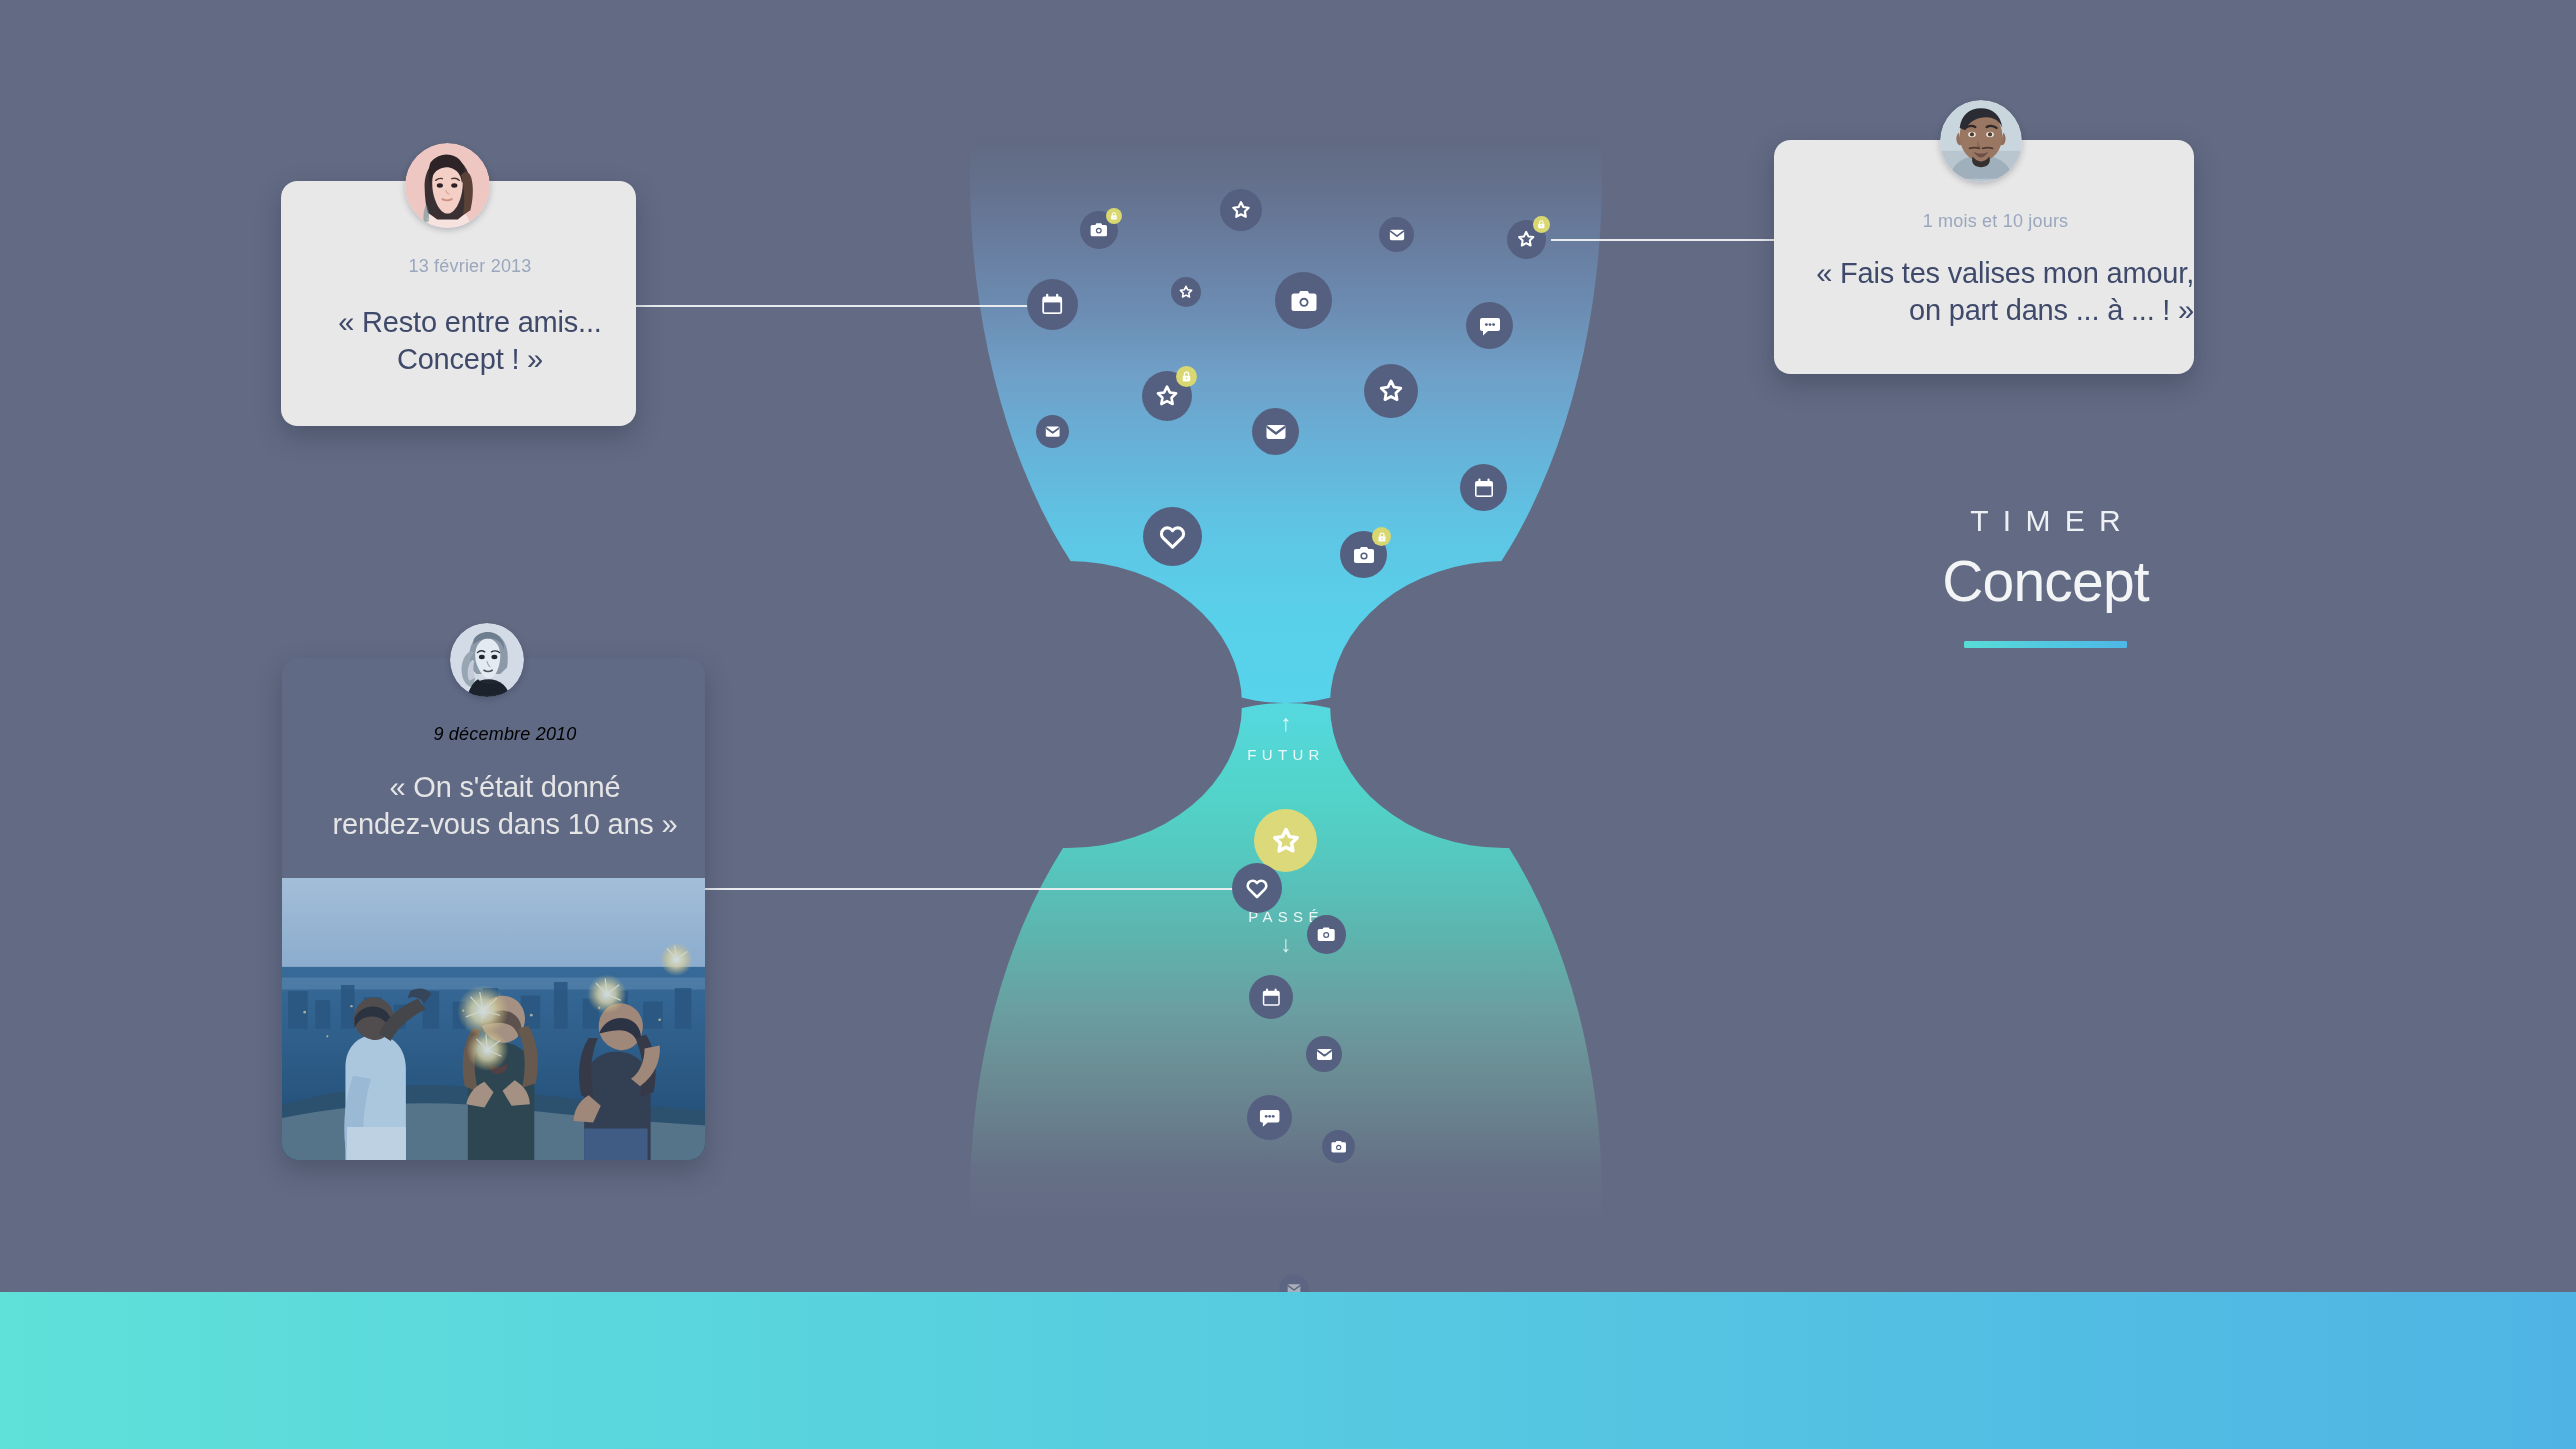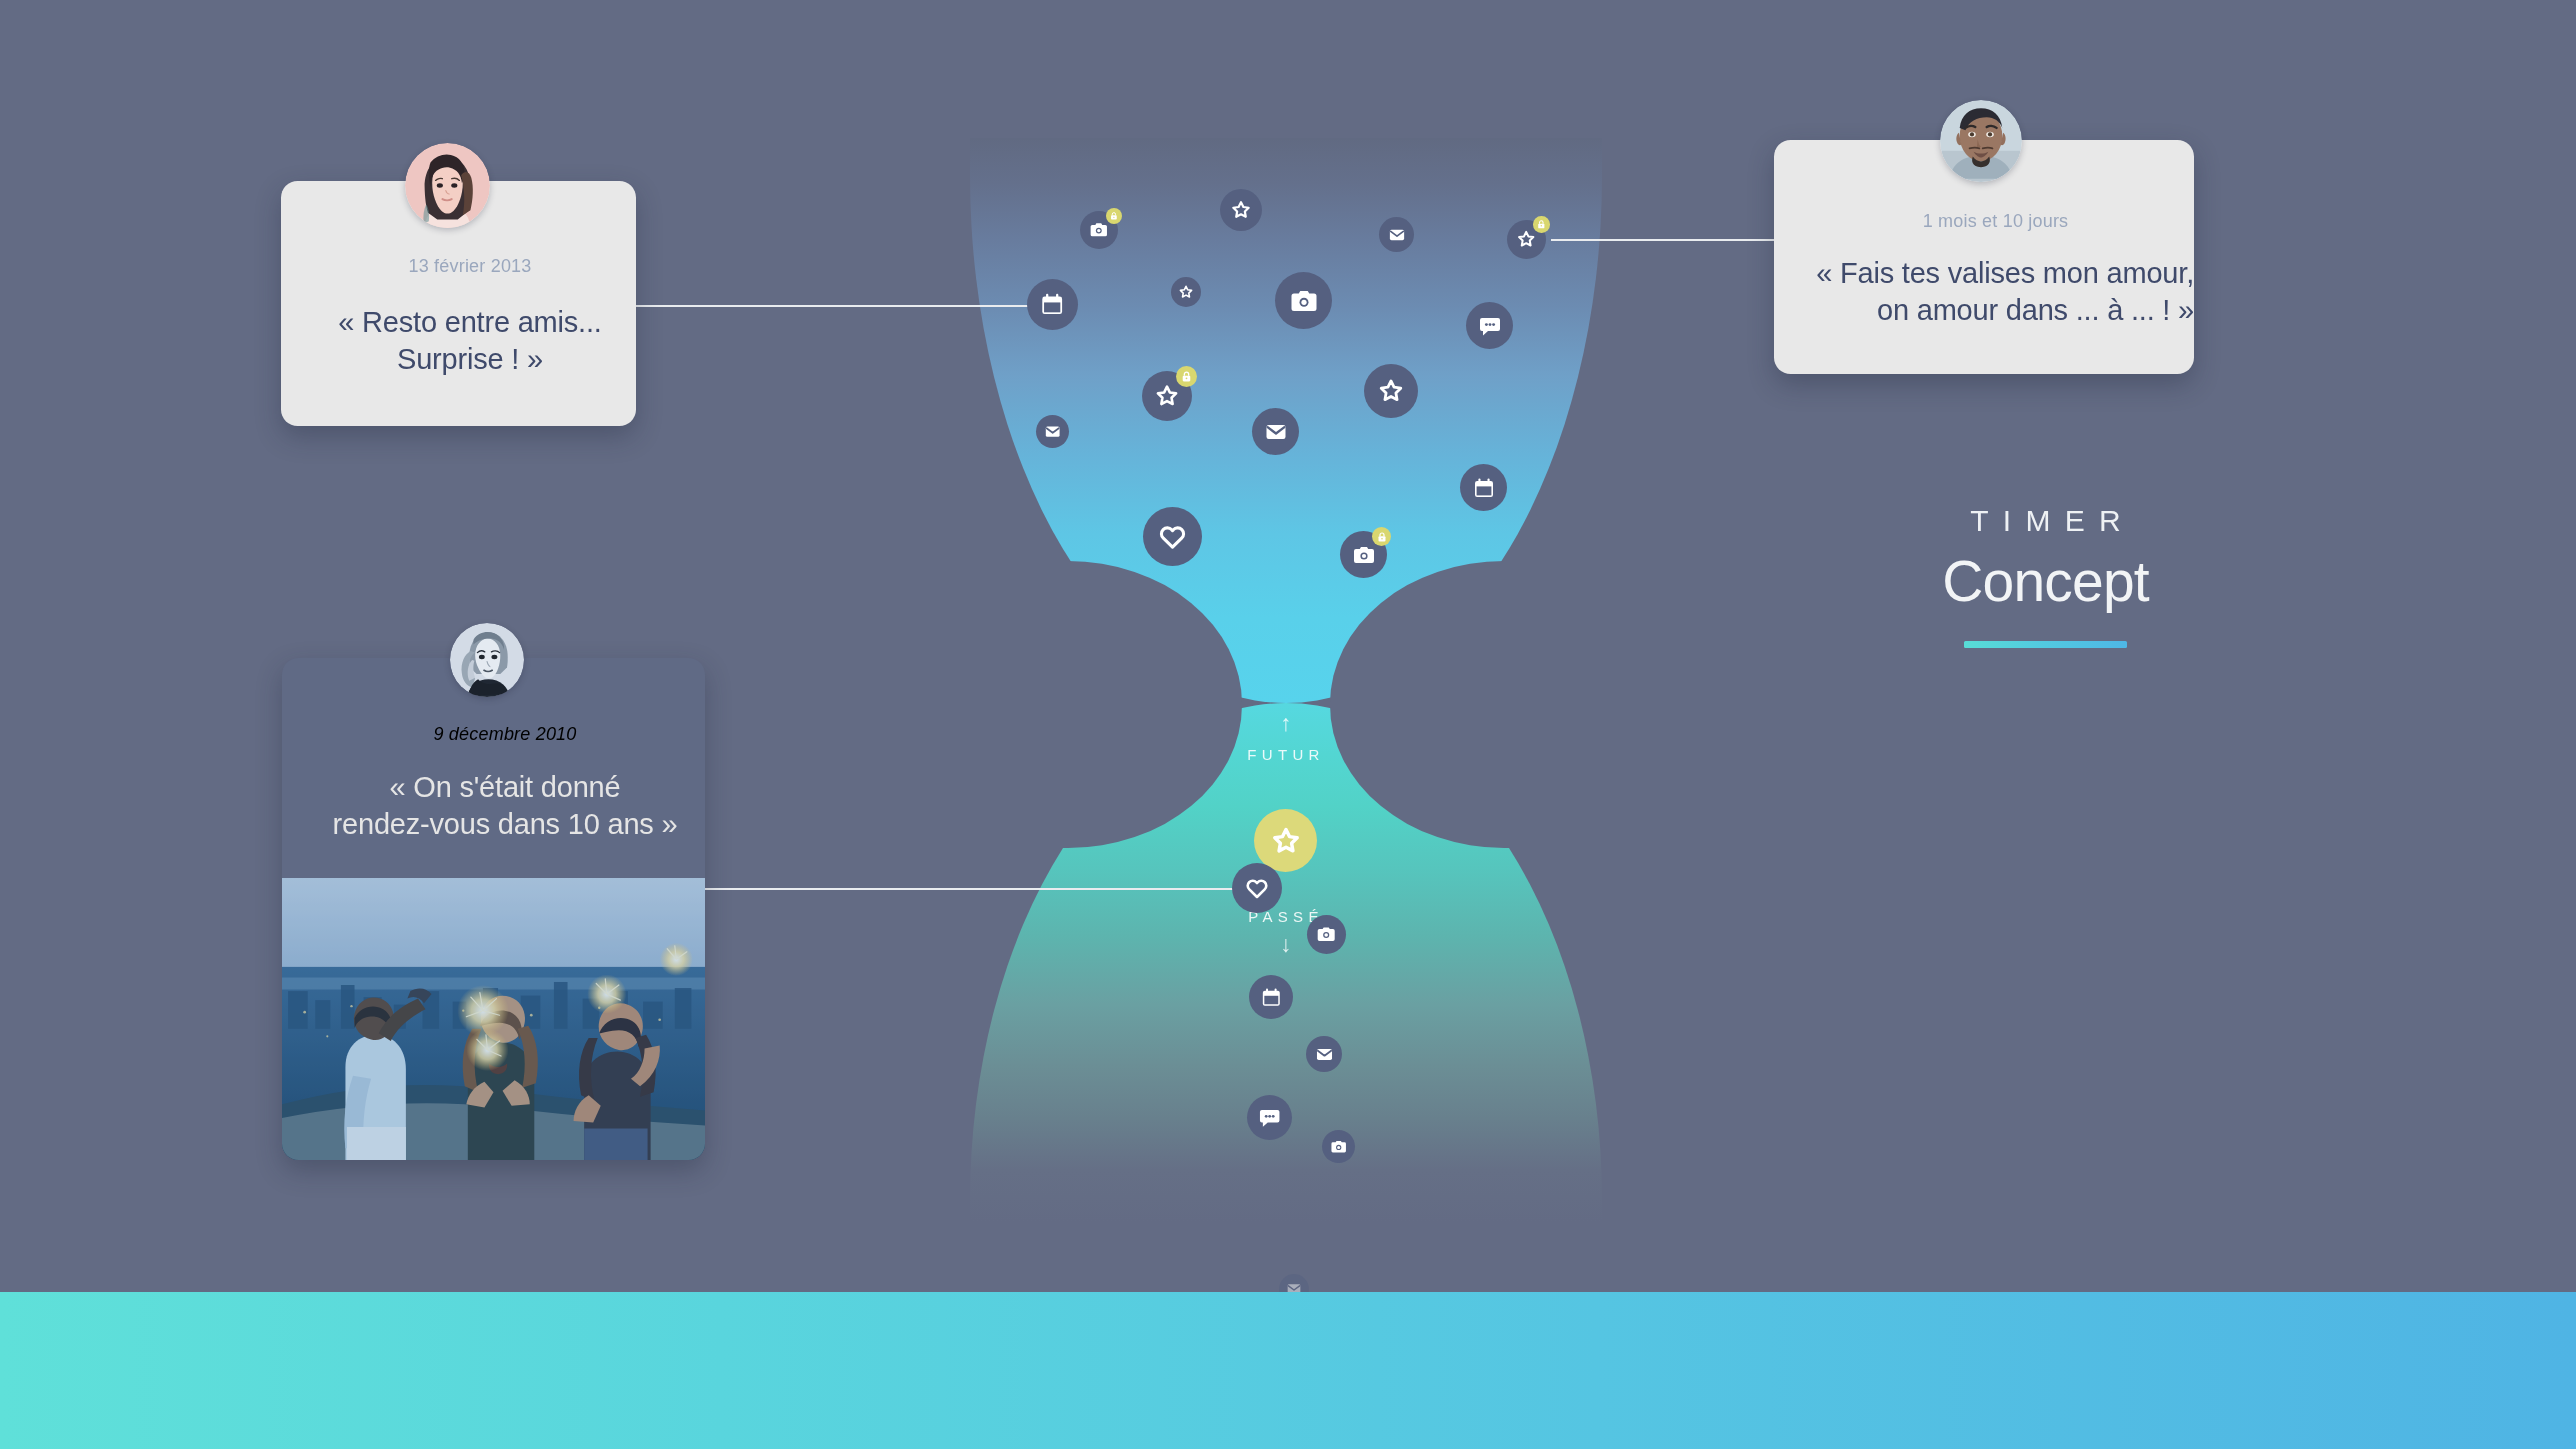--- a/index.html
+++ b/index.html
@@ -324,21 +324,21 @@
     </div>
 
   <div class="connector" style="left:632px;  top:305px;  width:423px;"></div>
   <div class="connector" style="left:1551px; top:239px;  width:223px;"></div>
   <div class="connector" style="left:702px;  top:888px; width:559px;"></div>
 
   <div class="card card-light" style="left:281px; top:181px; width:355px; height:245px;">
     <div class="card-date" style="margin-top:75px;">13 février 2013</div>
     <div class="card-quote" style="margin-top:27px;">
       <span>« Resto entre amis...</span><br>
-      <span>Surprise ! »</span>
+      <span>Concept ! »</span>
     </div>
   </div>
   <div class="avatar" style="left:405px; top:143px; width:85px; height:85px;">
     <svg viewBox="0 0 100 100" width="85" height="85">
       <circle cx="50" cy="50" r="50" fill="#eec6c2"></circle>
       <ellipse cx="50" cy="96" rx="26" ry="22" fill="#f6e2de"></ellipse>
       <path d="M23 52c0-22 11-35 27-35s27 13 27 35c0 8-2 20-5 30l-10 8H38l-11-8c-3-10-4-22-4-38z" fill="#3a2f33"></path>
       <path d="M32 47c0-16 8-26 18-26s18 10 18 26c0 14-5 27-11 33-4 4-10 4-14 0-6-6-11-19-11-33z" fill="#f4cfc5"></path>
       <path d="M30 23c6-8 16-11 24-9 10 2 16 11 16 20 0 5-1 10-3 13-1-10-6-16-14-18-9-2-17 3-20 9-2 4-3 9-3 14-2-10-3-22 0-29z" fill="#2e2428"></path>
       <path d="M66 38c4 14 5 32 2 47l9-6c3-12 4-27 1-38-2-7-7-10-12-3z" fill="#5b4239"></path>
@@ -348,21 +348,21 @@
       <path d="M48 56c1 3 3 4 4 4" stroke="#d9a295" stroke-width="1.4" fill="none" stroke-linecap="round"></path>
       <path d="M44 66c3 2 8 2 11 0" stroke="#d08f88" stroke-width="2.2" fill="none" stroke-linecap="round"></path>
       <path d="M25 72c3 5 4 12 3 20l-6 3c-1-9 0-17 3-23z" fill="#5e8f93" opacity=".55"></path>
     </svg>
   </div>
 
   <div class="card card-light" style="left:1774px; top:140px; width:420px; height:234px;">
     <div class="card-date" style="margin-top:71px;">1 mois et 10 jours</div>
     <div class="card-quote" style="margin-top:22.6px;text-align:right;">
       <span>« Fais tes valises mon amour,</span><br>
-      <span>on amour dans ... à ... ! »</span>
+      <span>on part dans ... à ... ! »</span>
     </div>
   </div>
   <div class="avatar" style="left:1940px; top:100px; width:82px; height:82px;">
     <svg viewBox="0 0 100 100" width="82" height="82">
       <defs>
           <clipPath id="cp2">
             <circle cx="50" cy="50" r="50"></circle>
           </clipPath>
         </defs>
       <g clip-path="url(#cp2)">

